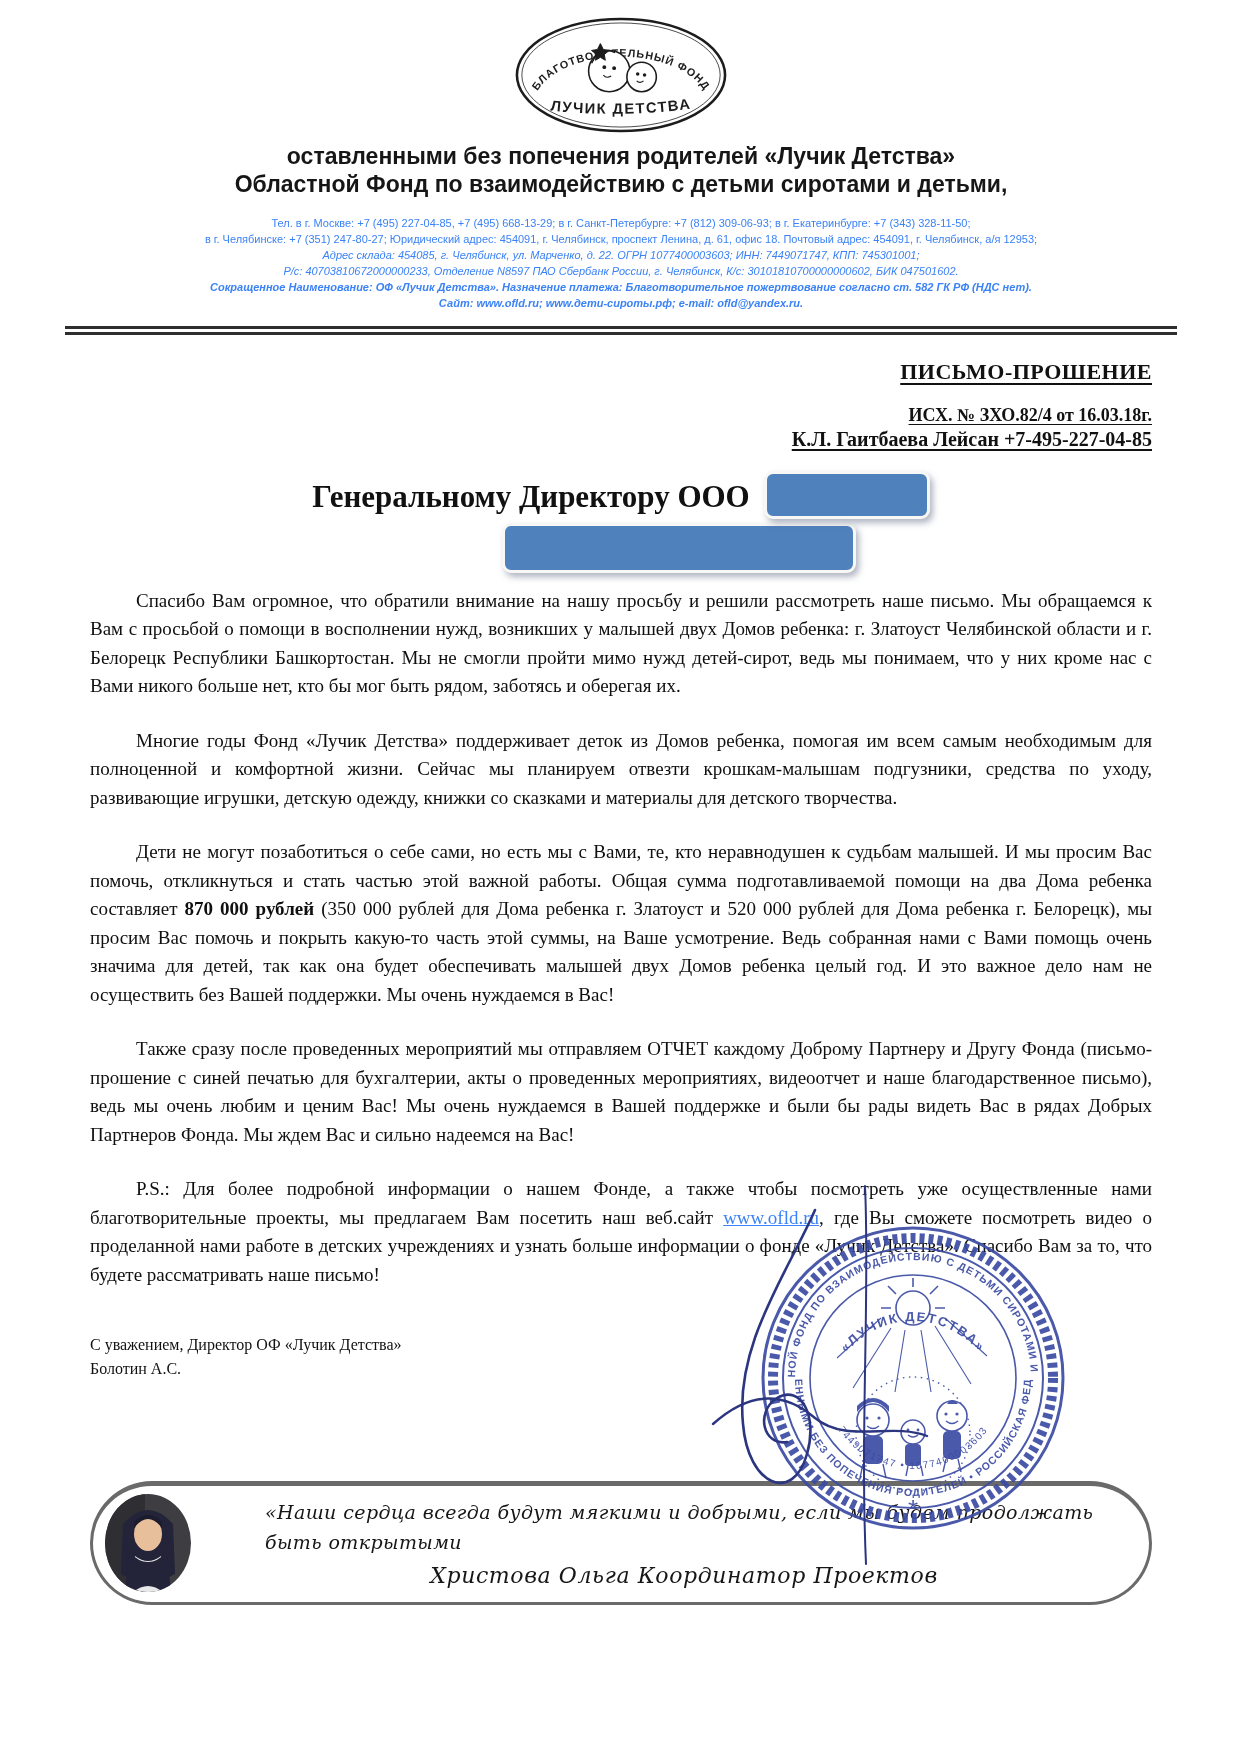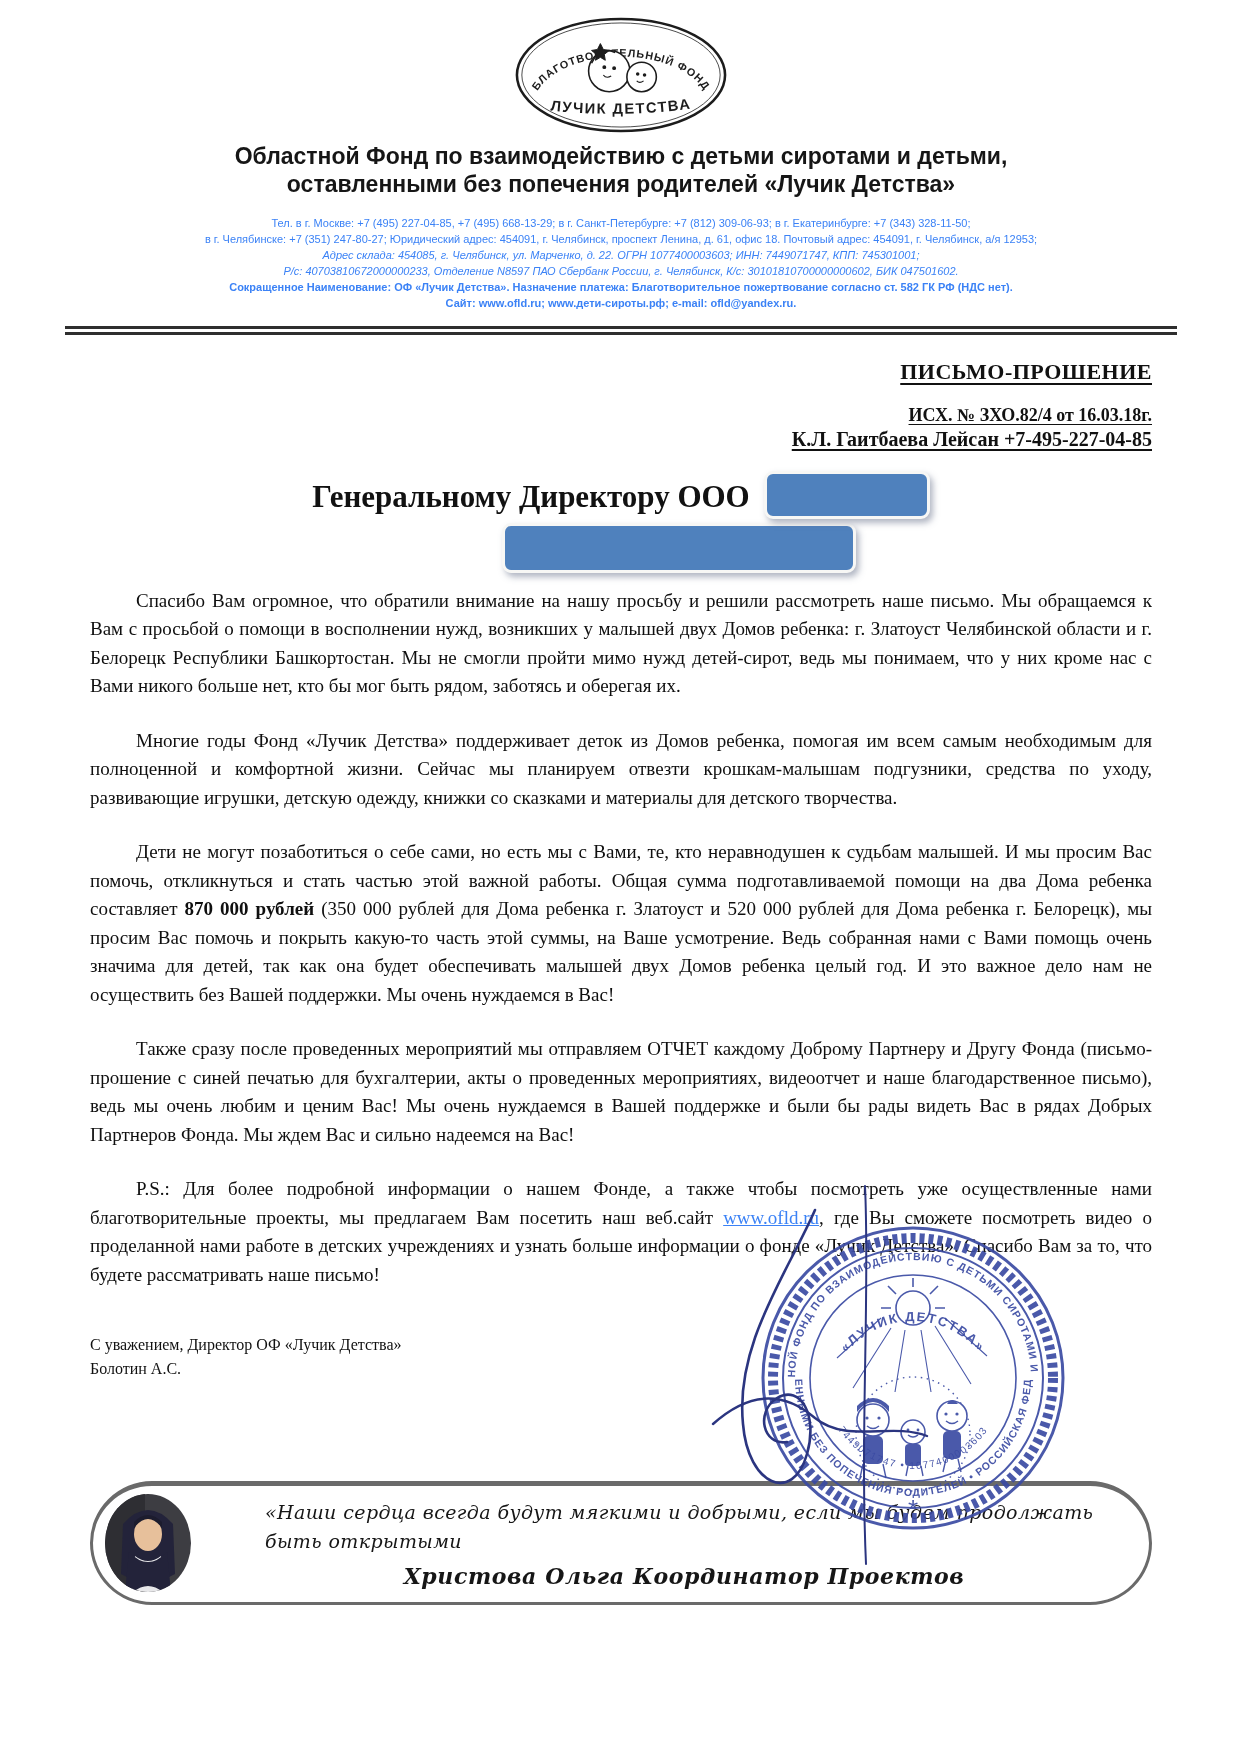--- a/index.html
+++ b/index.html
@@ -18,21 +18,21 @@
   .logo-svg{width:216px;height:118px;}
   .org-name{
     font-family:"Liberation Sans", sans-serif;
     font-weight:bold;font-size:23px;line-height:1.22;
     text-align:center;color:#161616;margin-top:4px;
   }
   .contacts{margin-top:18px;text-align:center;
     font-family:"Liberation Sans", sans-serif;
     font-size:11px;line-height:1.45;color:#3b82f6;}
   .contacts .italic{font-style:italic;}
-  .contacts .bold{font-weight:bold;}
+  .contacts .bold{font-weight:bold;font-style:italic;}
 
   .double-rule{
     margin:14px -25px 0 -25px;height:3px;
     border-top:3px solid #2e2e2e;border-bottom:3px solid #2e2e2e;
   }
 
   
   .meta{margin-top:24px;text-align:right;font-weight:bold;}
   .doc-type{font-size:22px;text-decoration:underline;text-underline-offset:4px;letter-spacing:.5px;}
   .ref-line{margin-top:20px;font-size:18px;text-decoration:underline;text-underline-offset:3px;}
@@ -67,21 +67,21 @@
   .footer-pill{
     margin-top:100px;width:100%;box-sizing:border-box;
     border:3px solid #6a6a6a;border-top-width:5px;border-radius:62px;
     min-height:118px;display:flex;align-items:center;
     padding:8px 46px 10px 12px;background:#fff;
   }
   .footer-photo{flex:0 0 auto;width:86px;height:98px;border-radius:50%;overflow:hidden;}
   .footer-text{flex:1 1 auto;padding-left:74px;
     font-family:"DejaVu Serif", serif;font-style:italic;color:#161616;}
   .quote{font-size:19px;line-height:1.55;letter-spacing:.4px;}
-  .coordinator{margin-top:6px;text-align:center;font-size:22px;letter-spacing:.6px;font-weight:bold;}
+  .coordinator{margin-top:6px;text-align:center;font-size:22px;letter-spacing:.6px;}
 </style>
 </head>
 <body>
 
 <div class="page">
   <div class="content">
 
     <div class="logo-wrap">
       <svg class="logo-svg" viewBox="0 0 220 120">
         <ellipse cx="110" cy="60" rx="106" ry="57" fill="#fff" stroke="#1c1c1c" stroke-width="2.6"></ellipse>
@@ -106,22 +106,22 @@
           <circle cx="134" cy="60" r="1" fill="#1c1c1c"></circle>
           <path d="M 86,34 l 3,-6 3,6 6,1 -5,4 1,6 -5,-3 -5,3 1,-6 -5,-4 z" stroke-width="1" fill="#1c1c1c"></path>
         </g>
         <text font-family="Liberation Sans, sans-serif" font-size="15" font-weight="bold" fill="#1c1c1c" letter-spacing="1.5">
           <textPath href="#logoBottomArc" startOffset="50%" text-anchor="middle">ЛУЧИК ДЕТСТВА</textPath>
         </text>
       </svg>
     </div>
 
     <div class="org-name">
+      <div>оставленными без попечения родителей «Лучик Детства»</div>
       <div>Областной Фонд по взаимодействию с детьми сиротами и детьми,</div>
-      <div>оставленными без попечения родителей «Лучик Детства»</div>
     </div>
 
     <div class="contacts">
       <div>Тел. в г. Москве: +7 (495) 227-04-85, +7 (495) 668-13-29; в г. Санкт-Петербурге: +7 (812) 309-06-93; в г. Екатеринбурге: +7 (343) 328-11-50;</div>
       <div>в г. Челябинске: +7 (351) 247-80-27; Юридический адрес: 454091, г. Челябинск, проспект Ленина, д. 61, офис 18. Почтовый адрес: 454091, г. Челябинск, а/я 12953;</div>
       <div class="italic">Адрес склада: 454085, г. Челябинск, ул. Марченко, д. 22. ОГРН 1077400003603; ИНН: 7449071747, КПП: 745301001;</div>
       <div class="italic">Р/с: 40703810672000000233, Отделение N8597 ПАО Сбербанк России, г. Челябинск, К/с: 30101810700000000602, БИК 047501602.</div>
       <div class="bold">Сокращенное Наименование: ОФ «Лучик Детства». Назначение платежа: Благотворительное пожертвование согласно ст. 582 ГК РФ (НДС нет).</div>
       <div class="bold">Сайт: www.ofld.ru; www.дети-сироты.рф; e-mail: ofld@yandex.ru.</div>
     </div>

